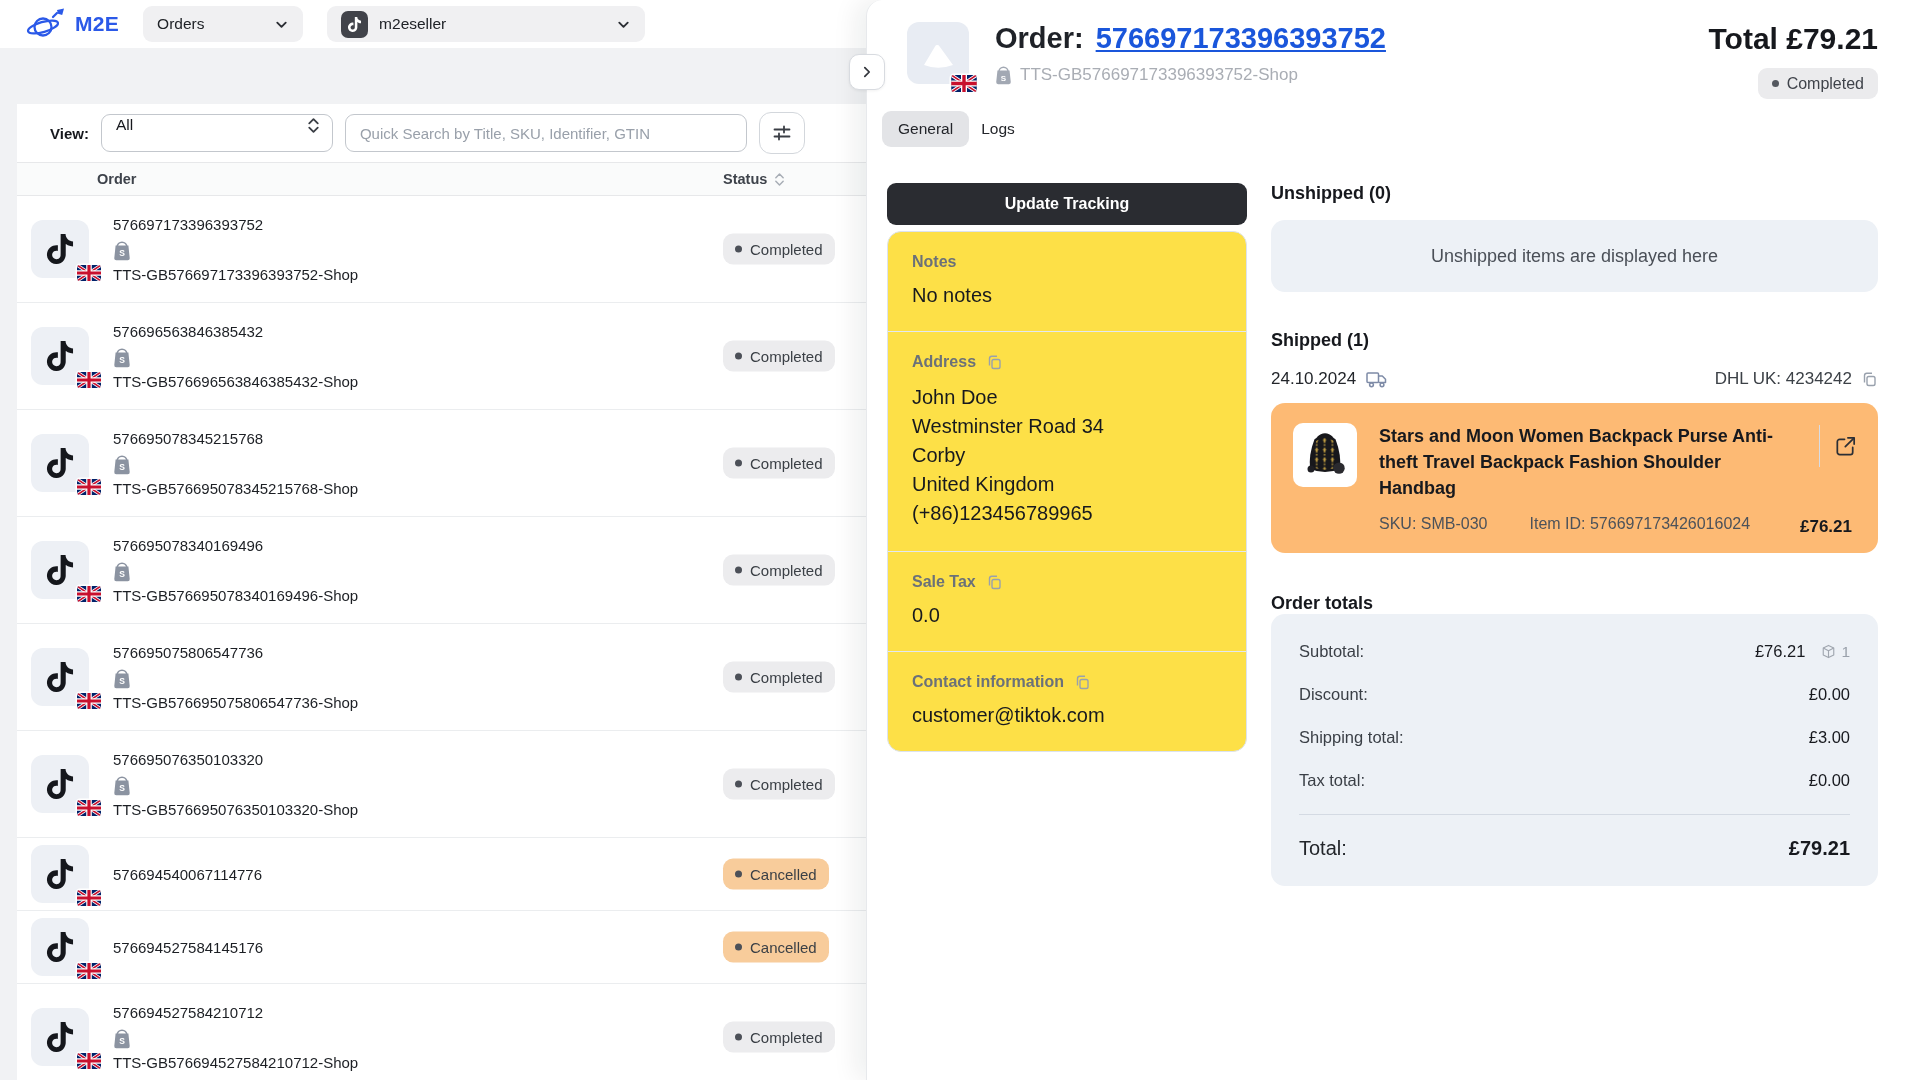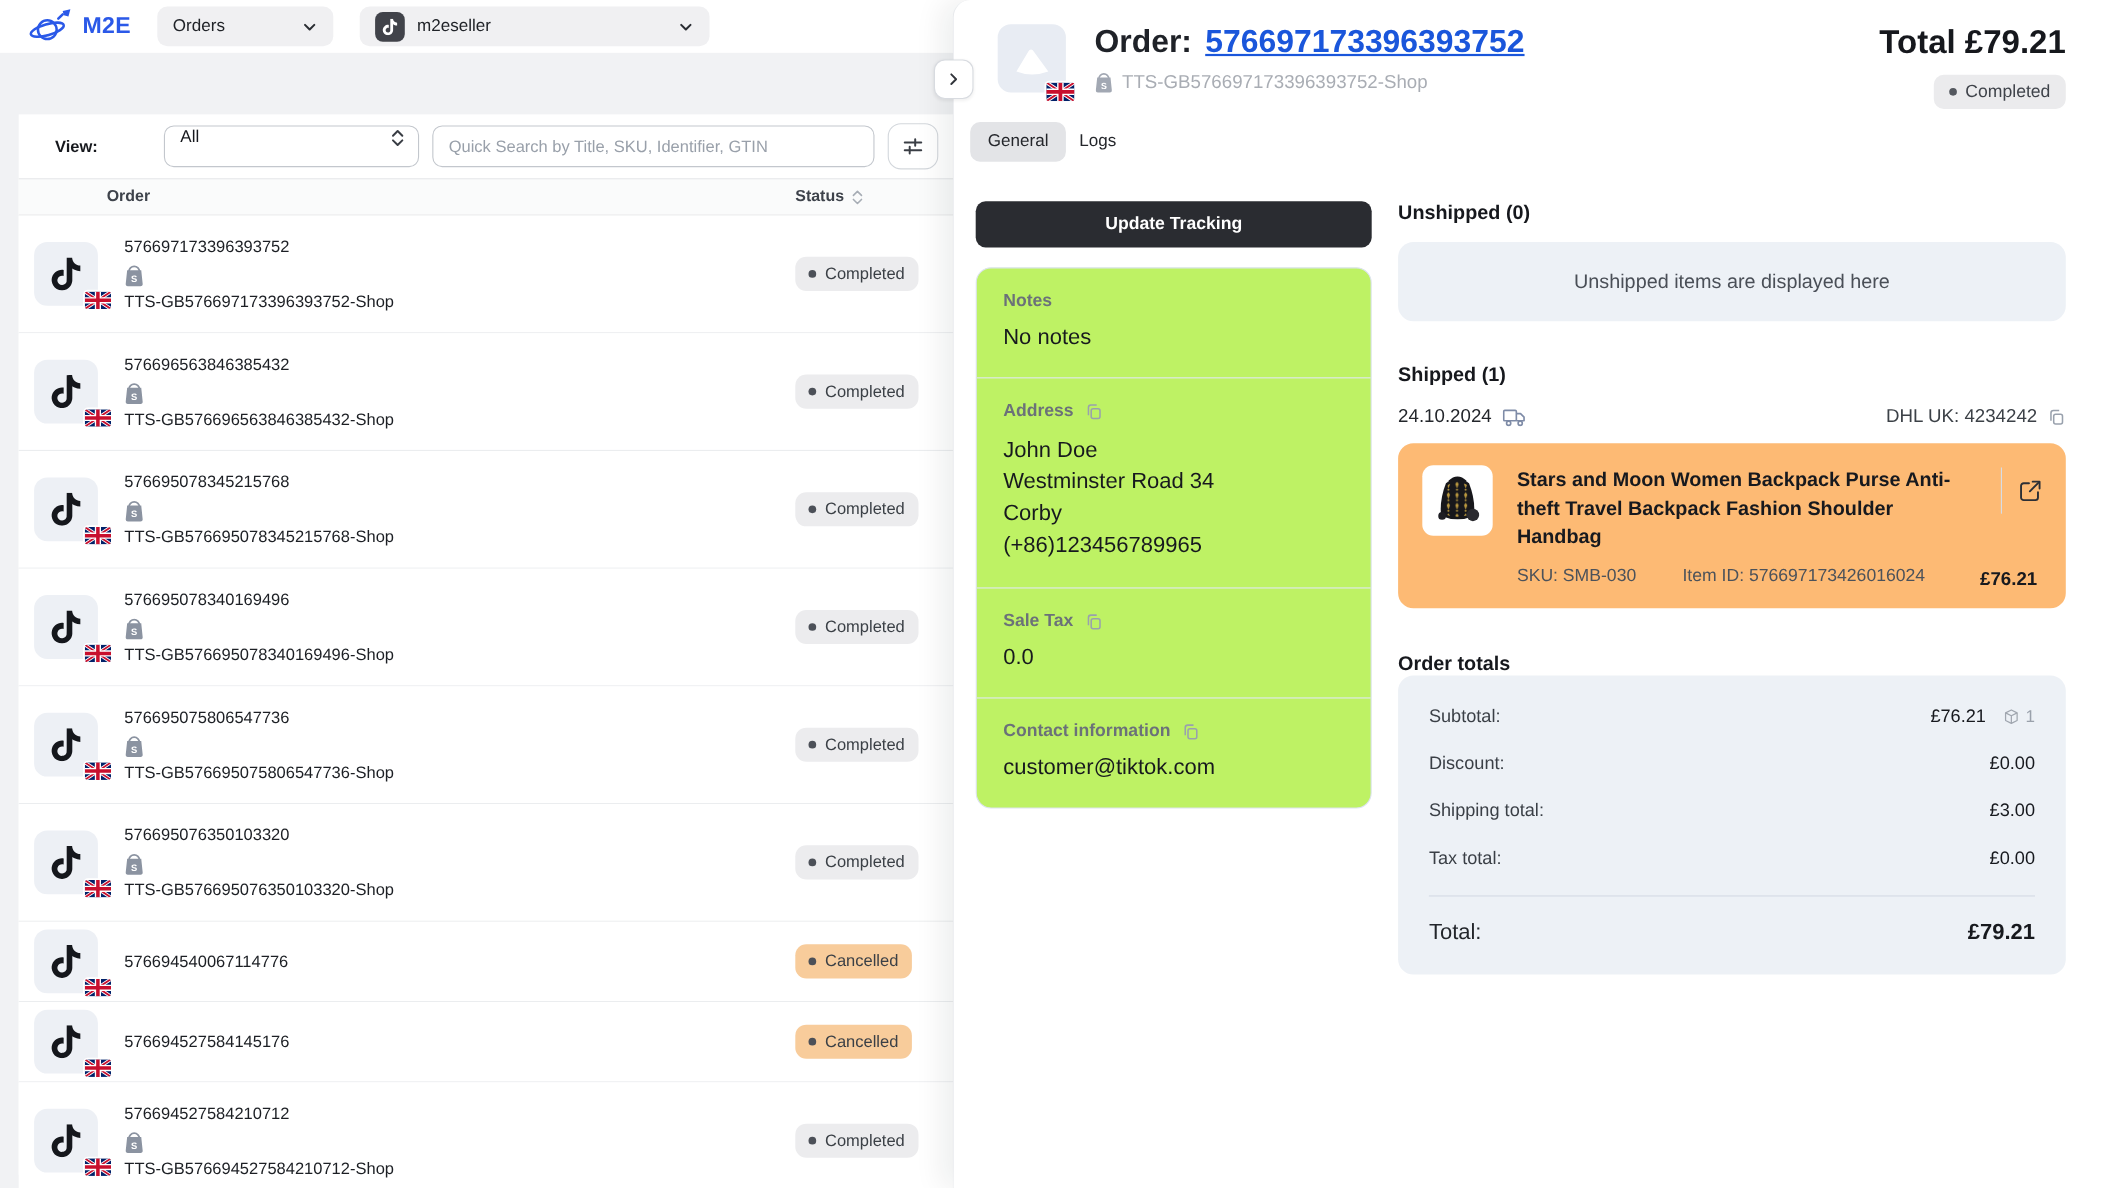--- a/index.html
+++ b/index.html
@@ -13,21 +13,21 @@
   .top-select{height:36px;background:#f0f0f2;border-radius:9px;display:flex;align-items:center;padding:0 14px;font-size:15.5px;color:#202328;cursor:pointer;box-sizing:border-box;}
   .top-select.nav{width:160px;justify-content:space-between;}
   .top-select.account{width:318px;gap:11px;}
   .top-select .spacer{flex:1;}
   .tt-badge{width:27px;height:27px;border-radius:7px;background:#41434a;display:flex;align-items:center;justify-content:center;flex-shrink:0;}
 
   
   .table-card{position:absolute;left:17px;top:104px;right:0;height:964px;background:#fff;}
   .controls{display:flex;align-items:center;padding:8px 0 0 33px;}
   .view-label{font-weight:bold;font-size:15px;margin-right:12px;}
-  .view-select{width:232px;height:38px;border:1px solid #c3c7cd;border-radius:9px;display:flex;align-items:center;justify-content:space-between;padding:0 12px 16px 14px;font-size:15.5px;box-sizing:border-box;margin-right:12px;background:#fff;cursor:pointer;margin-left:48px;}
+  .view-select{width:232px;height:38px;border:1px solid #c3c7cd;border-radius:9px;display:flex;align-items:center;justify-content:space-between;padding:0 12px 16px 14px;font-size:15.5px;box-sizing:border-box;margin-right:12px;background:#fff;cursor:pointer;}
   .search-input{width:402px;height:38px;border:1px solid #c3c7cd;border-radius:9px;padding:0 14px;font-size:15px;box-sizing:border-box;font-family:inherit;color:#16181d;outline:none;}
   .search-input::placeholder{color:#99a0aa;}
   .filter-btn{margin-left:12px;width:46px;height:42px;border:1px solid #d3d7dc;border-radius:12px;background:#fff;display:flex;align-items:center;justify-content:center;cursor:pointer;}
   .thead{height:32px;margin-top:8px;background:#fafbfb;border-top:1px solid #e7e8ea;border-bottom:1px solid #e7e8ea;position:relative;display:flex;align-items:center;font-size:14.5px;font-weight:bold;color:#3e434b;}
   .col-order{position:absolute;left:80px;}
   .col-status{position:absolute;left:706px;display:flex;align-items:center;gap:7px;}
   .row{position:relative;border-bottom:1px solid #ebedef;display:flex;align-items:center;background:#fff;cursor:pointer;}
   .row.tall{height:106px;}
   .row.short{height:72px;}
   .row-icon{position:absolute;left:14px;top:50%;transform:translateY(-50%);width:58px;height:58px;border-radius:12px;background:#edf0f5;display:flex;align-items:center;justify-content:center;}
@@ -55,21 +55,21 @@
   .head-right{text-align:right;flex-shrink:0;}
   .head-total{font-size:30px;font-weight:bold;color:#16181d;white-space:nowrap;}
   .head-badge{margin-top:12px;display:inline-flex;align-items:center;gap:8px;height:31px;padding:0 14px;border-radius:9px;background:#ebebed;font-size:16px;color:#3f434a;}
   .head-badge .dot{width:7px;height:7px;border-radius:50%;background:#54585f;}
   .tabs{display:flex;align-items:center;margin:12px 0 0 15px;}
   .tab{font-size:15.5px;color:#24262b;padding:9px 12px;cursor:pointer;border-radius:9px;}
   .tab.active{background:#e3e4e7;padding:9px 16px;}
   .drawer-body{display:flex;margin-top:36px;}
   .left-col{width:360px;margin-left:20px;flex-shrink:0;}
   .update-btn{width:100%;height:42px;background:#2a2c31;color:#fff;font-weight:bold;font-size:16px;border:none;border-radius:9px;font-family:inherit;cursor:pointer;}
-  .info-card{margin-top:18px;border:1px solid #dce3ee;border-radius:14px;background:#bef264;}
+  .info-card{margin-top:6px;border:1px solid #dce3ee;border-radius:14px;background:#fde047;}
   .info-sec{padding:21px 24px 23px;border-bottom:1px solid #e2e8f1;}
   .info-sec:last-child{border-bottom:none;}
   .sec-label{display:flex;align-items:center;gap:10px;font-size:16px;font-weight:bold;color:#6b7179;}
   .sec-value{margin-top:12px;font-size:20px;color:#17191e;line-height:1.25;}
   .addr-lines{margin-top:12px;}
   .addr-line{font-size:20px;line-height:29px;color:#17191e;}
   .copy-btn{display:inline-flex;cursor:pointer;background:none;border:none;padding:0;}
 
   .right-col{flex:1;margin-left:24px;margin-right:42px;min-width:0;}
   .sec-h{font-size:18px;font-weight:bold;color:#16181d;}
@@ -504,20 +504,21 @@
                       <rect x="6" y="5.5" width="8" height="9" rx="1.8"></rect>
                       <path d="M3.5 11.5v-7a2.3 2.3 0 0 1 2.3-2.3h5.2"></path>
                     </g>
                   </svg>
                 </button>
             </div>
             <div class="addr-lines">
               <div class="addr-line">John Doe</div>
               <div class="addr-line">Westminster Road 34</div>
               <div class="addr-line">Corby</div>
+              <div class="addr-line">United Kingdom</div>
               <div class="addr-line">(+86)123456789965</div>
             </div>
           </div>
           <div class="info-sec">
             <div class="sec-label">
               <span>Sale Tax</span>
               <button class="copy-btn">
                   <svg width="17" height="17" viewBox="0 0 17 17">
                     <g fill="none" stroke="#99a1ad" stroke-width="1.4">
                       <rect x="6" y="5.5" width="8" height="9" rx="1.8"></rect>

